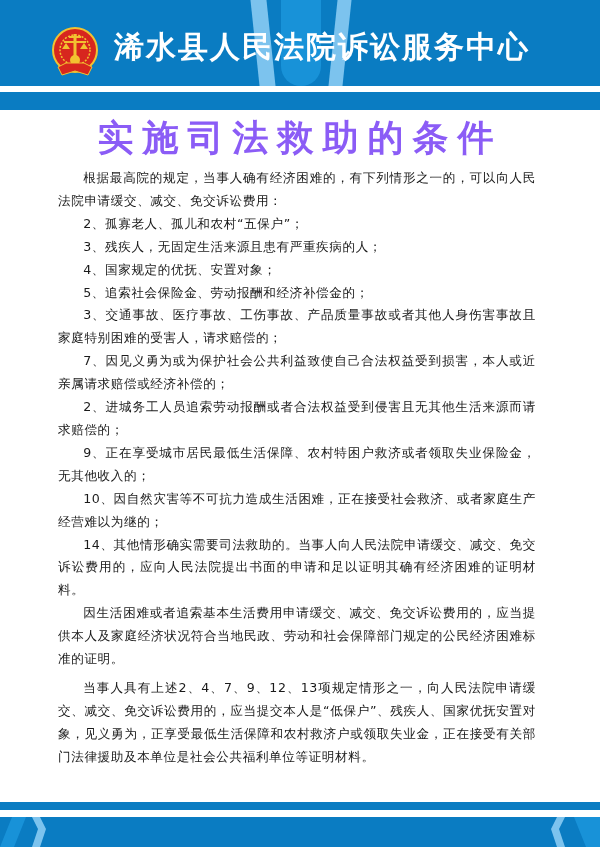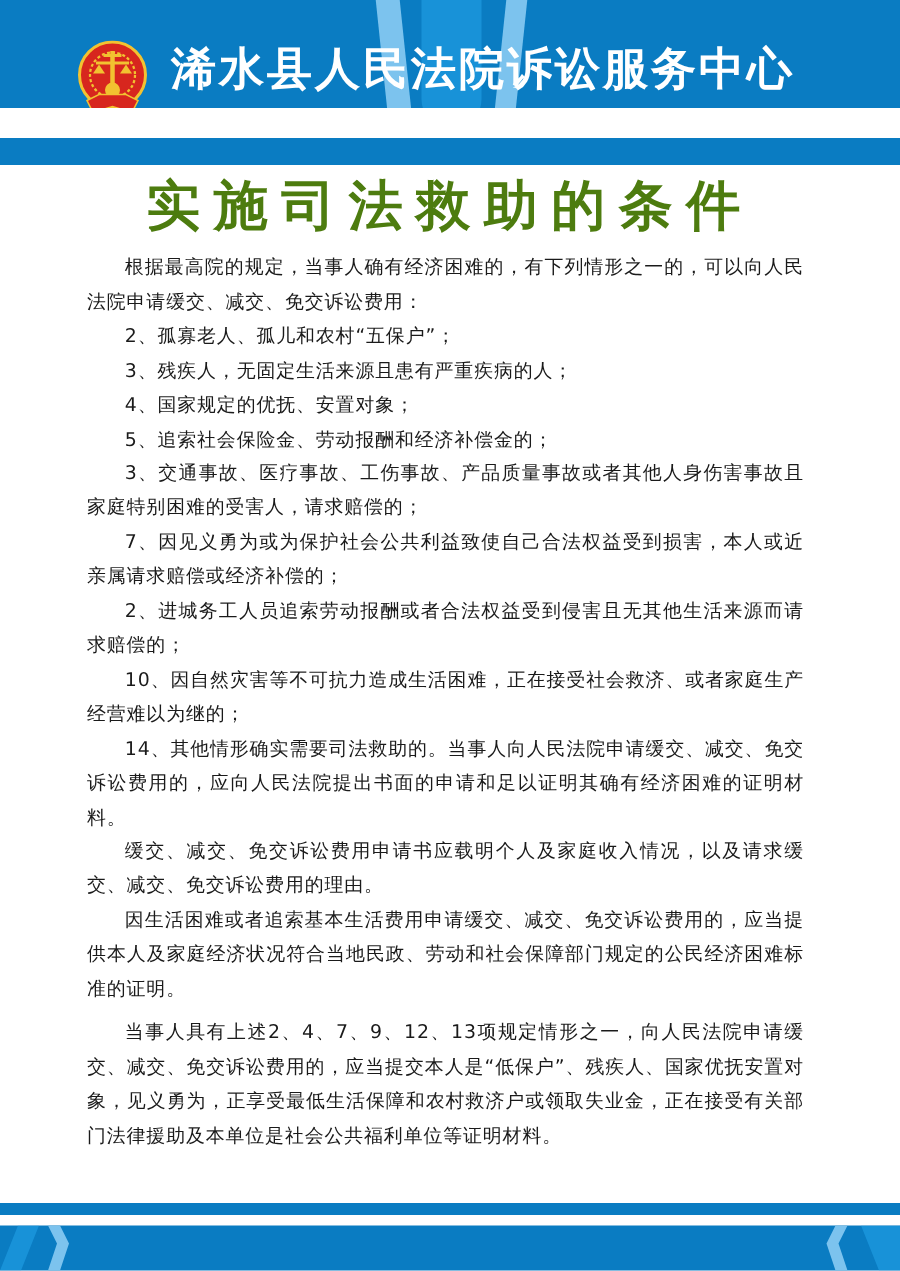--- a/index.html
+++ b/index.html
@@ -1,26 +1,26 @@
 <!DOCTYPE html>
 <html><head>
 <meta charset="utf-8">
 <style>
   html, body { margin: 0; padding: 0; }
   body { width: 600px; height: 847px; overflow: hidden; background: #ffffff; position: relative; font-family: "DejaVu Sans", "Liberation Sans", sans-serif; }
-  .header { position: absolute; left: 0; top: 0; width: 600px; height: 72px; background: #0a7cc2; overflow: hidden; }
+  .header { position: absolute; left: 0; top: 0; width: 600px; height: 86px; background: #0a7cc2; overflow: hidden; }
   .band { position: absolute; top: 0; height: 86px; }
   .band.b1 { left: 255px; width: 16px; background: #7cc3ee; transform: skewX(6deg); }
   .band.b2 { left: 281px; width: 40px; background: #1892d8; border-radius: 0 0 20px 20px; }
   .band.b3 { left: 333px; width: 14px; background: #7cc3ee; transform: skewX(-6deg); }
   .emblem { position: absolute; left: 50px; top: 27px; width: 50px; height: 52px; }
   .header-title { position: absolute; left: 114px; top: 29px; font-size: 30px; font-weight: bold; color: #ffffff; letter-spacing: 2px; white-space: nowrap; line-height: 36px; }
   .stripe-top-white { position: absolute; left: 0; top: 86px; width: 600px; height: 6px; background: #ffffff; }
   .stripe-top-blue { position: absolute; left: 0; top: 92px; width: 600px; height: 18px; background: #0a7cc2; }
-  .doc-title { position: absolute; left: 0; top: 116px; width: 600px; text-align: center; font-size: 36px; font-weight: bold; color: #4d7c0f; letter-spacing: 9px; line-height: 44px; }
+  .doc-title { position: absolute; left: 0; top: 116px; width: 600px; text-align: center; font-size: 36px; font-weight: bold; color: #8b5cf6; letter-spacing: 9px; line-height: 44px; font-family: Liberation Serif, serif; }
   .content { position: absolute; left: 58px; top: 167px; width: 478px; font-size: 12.6px; line-height: 22.9px; color: #1a1a1a; letter-spacing: 0.6px; }
   .content p { margin: 0; text-indent: 2em; text-align: justify; }
   .content p.gap { margin-top: 6px; }
   .footer-bar { position: absolute; left: 0; top: 802px; width: 600px; height: 8px; background: #0a7cc2; }
   .footer-white { position: absolute; left: 0; top: 810px; width: 600px; height: 7px; background: #ffffff; }
   .footer { position: absolute; left: 0; top: 817px; width: 600px; height: 30px; background: #0a7cc2; overflow: hidden; }
   .chev { position: absolute; top: 0; }
 </style>
 </head>
 <body>
@@ -49,23 +49,23 @@
 
 <div class="content">
   <p>根据最高院的规定，当事人确有经济困难的，有下列情形之一的，可以向人民法院申请缓交、减交、免交诉讼费用：</p>
   <p>2、孤寡老人、孤儿和农村“五保户”；</p>
   <p>3、残疾人，无固定生活来源且患有严重疾病的人；</p>
   <p>4、国家规定的优抚、安置对象；</p>
   <p>5、追索社会保险金、劳动报酬和经济补偿金的；</p>
   <p>3、交通事故、医疗事故、工伤事故、产品质量事故或者其他人身伤害事故且家庭特别困难的受害人，请求赔偿的；</p>
   <p>7、因见义勇为或为保护社会公共利益致使自己合法权益受到损害，本人或近亲属请求赔偿或经济补偿的；</p>
   <p>2、进城务工人员追索劳动报酬或者合法权益受到侵害且无其他生活来源而请求赔偿的；</p>
+  <p>9、正在享受城市居民最低生活保障、农村特困户救济或者领取失业保险金，无其他收入的；</p>
   <p>10、因自然灾害等不可抗力造成生活困难，正在接受社会救济、或者家庭生产经营难以为继的；</p>
   <p>14、其他情形确实需要司法救助的。当事人向人民法院申请缓交、减交、免交诉讼费用的，应向人民法院提出书面的申请和足以证明其确有经济困难的证明材料。</p>
-  <p>缓交、减交、免交诉讼费用申请书应载明个人及家庭收入情况，以及请求缓交、减交、免交诉讼费用的理由。</p>
   <p>因生活困难或者追索基本生活费用申请缓交、减交、免交诉讼费用的，应当提供本人及家庭经济状况符合当地民政、劳动和社会保障部门规定的公民经济困难标准的证明。</p>
   <p class="gap">当事人具有上述2、4、7、9、12、13项规定情形之一，向人民法院申请缓交、减交、免交诉讼费用的，应当提交本人是“低保户”、残疾人、国家优抚安置对象，见义勇为，正享受最低生活保障和农村救济户或领取失业金，正在接受有关部门法律援助及本单位是社会公共福利单位等证明材料。</p>
 </div>
 
 <div class="footer-bar"></div>
 <div class="footer-white"></div>
 <div class="footer">
   <svg class="chev" style="left:0;" width="60" height="30" viewBox="0 0 60 30">
     <path d="M0 30 L12 0 L26 0 L14 30 Z" fill="#1892d8"></path>
   </svg>

